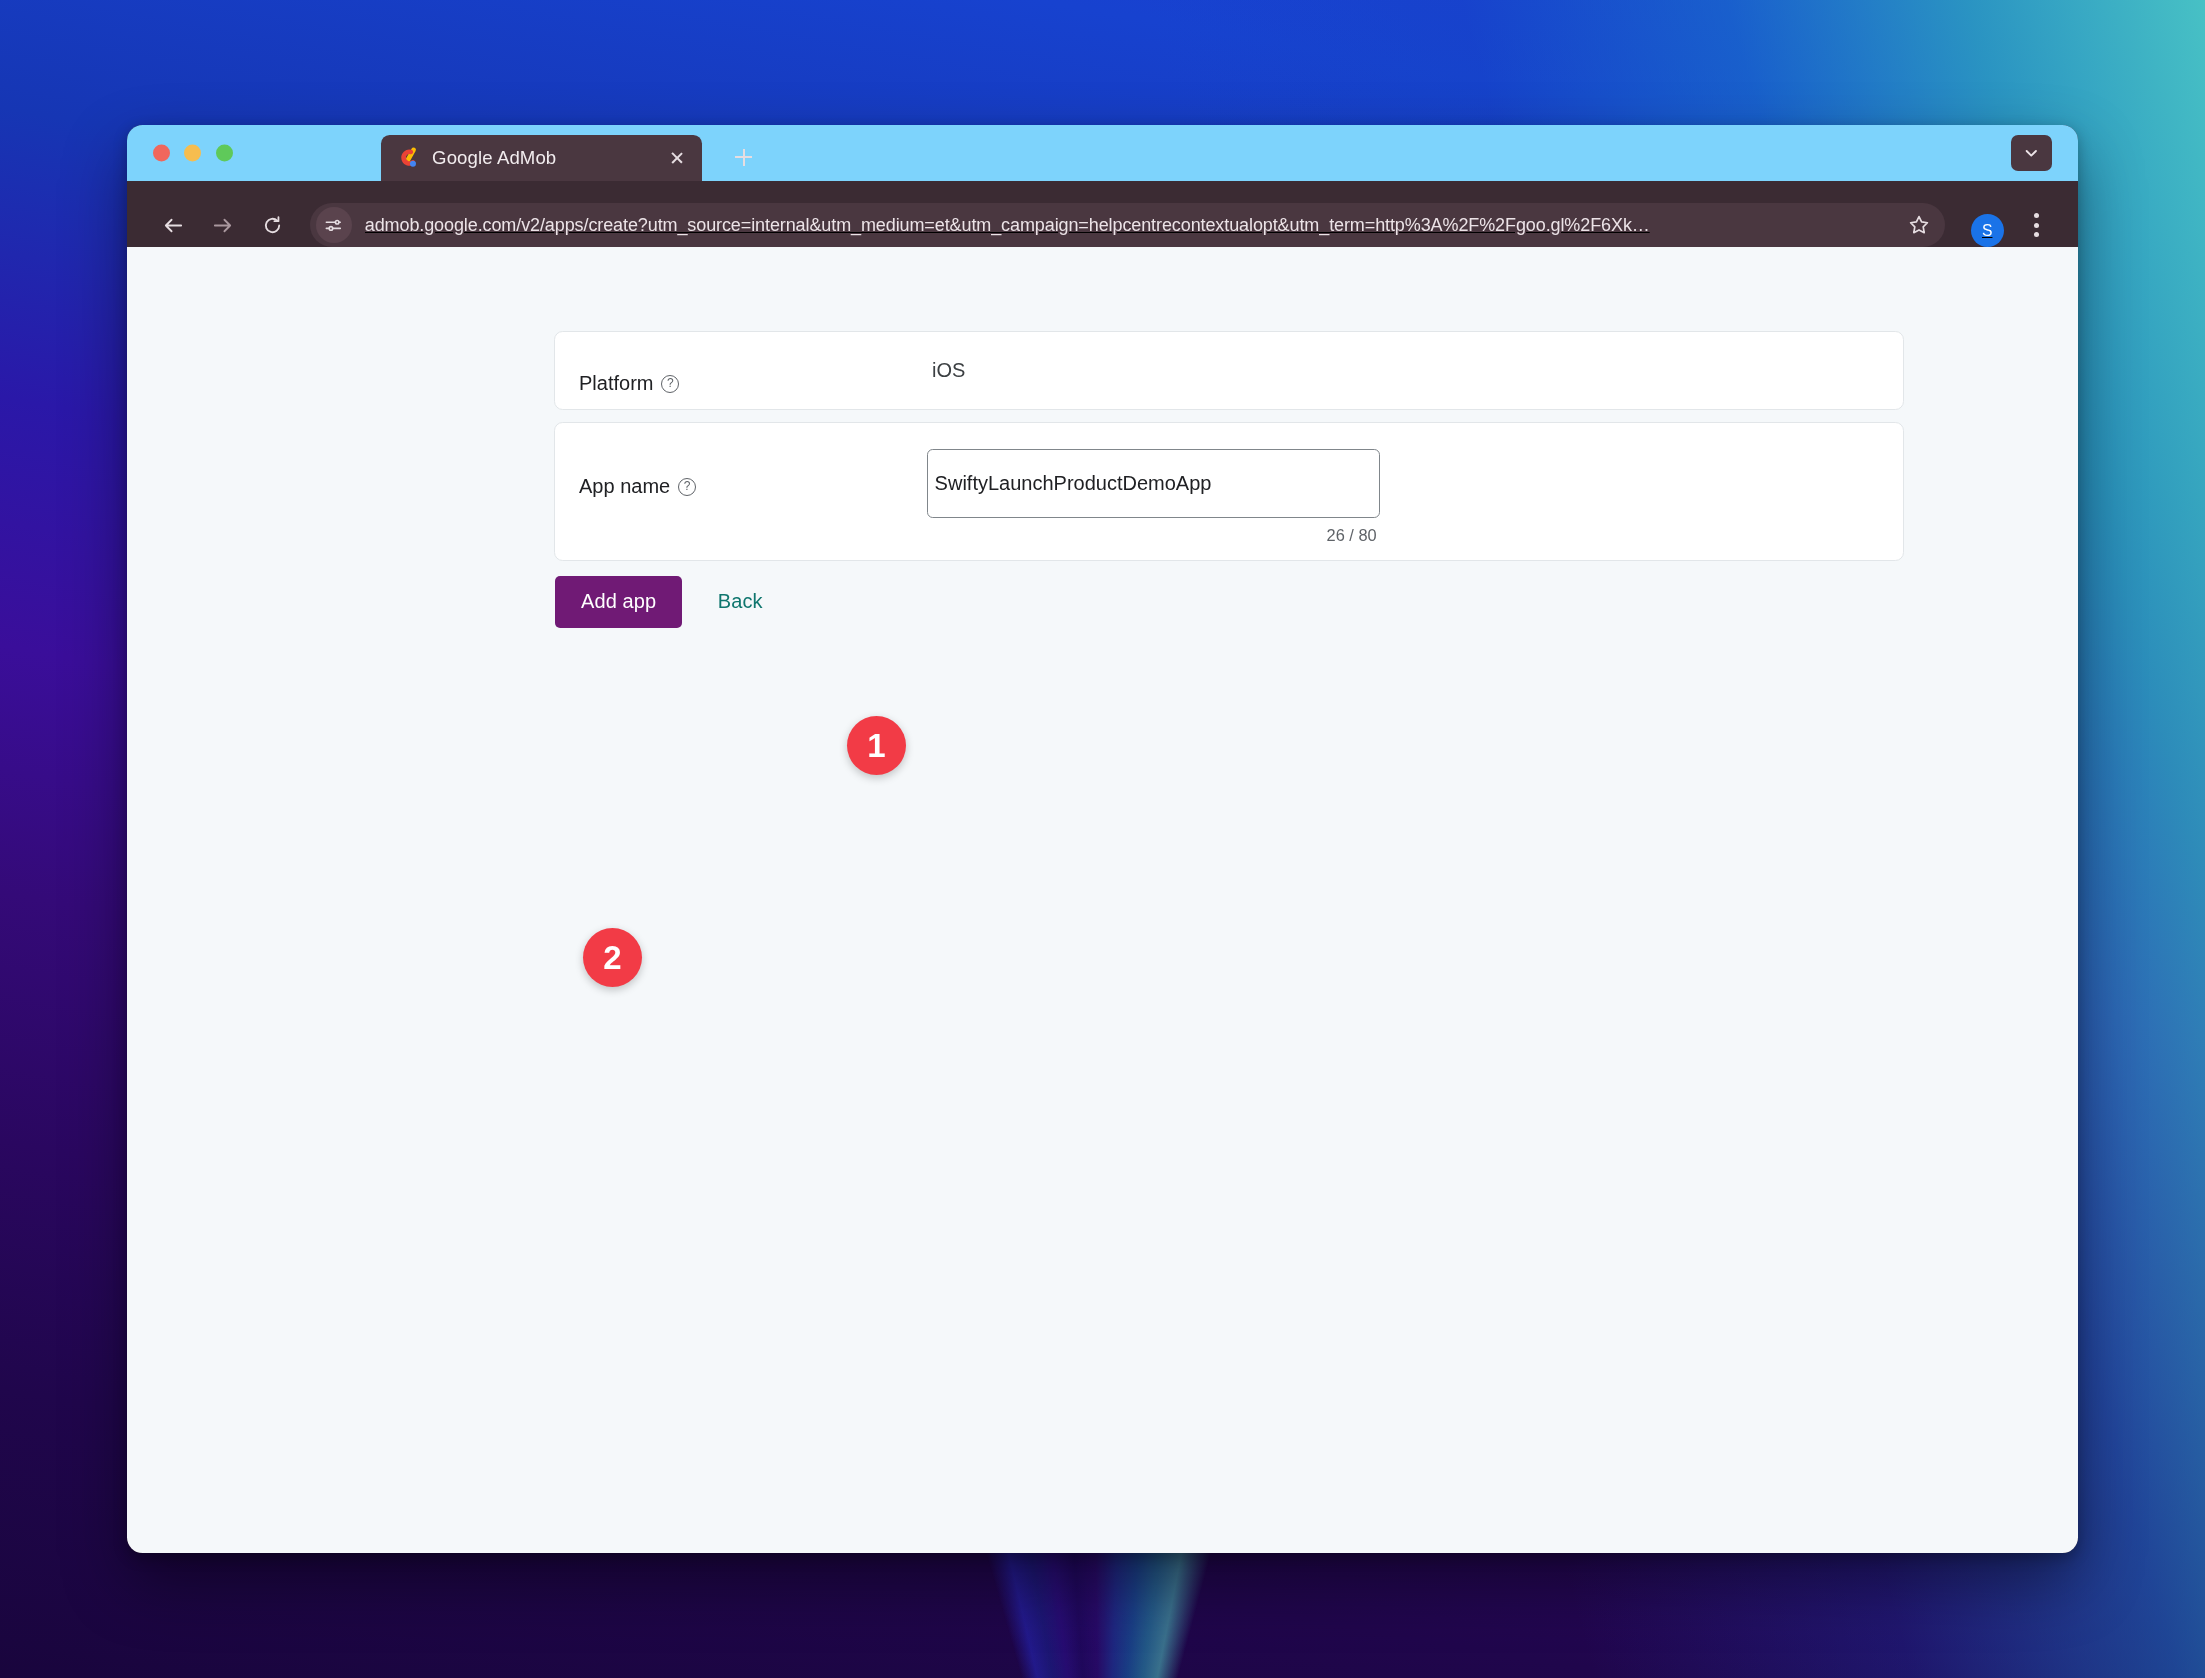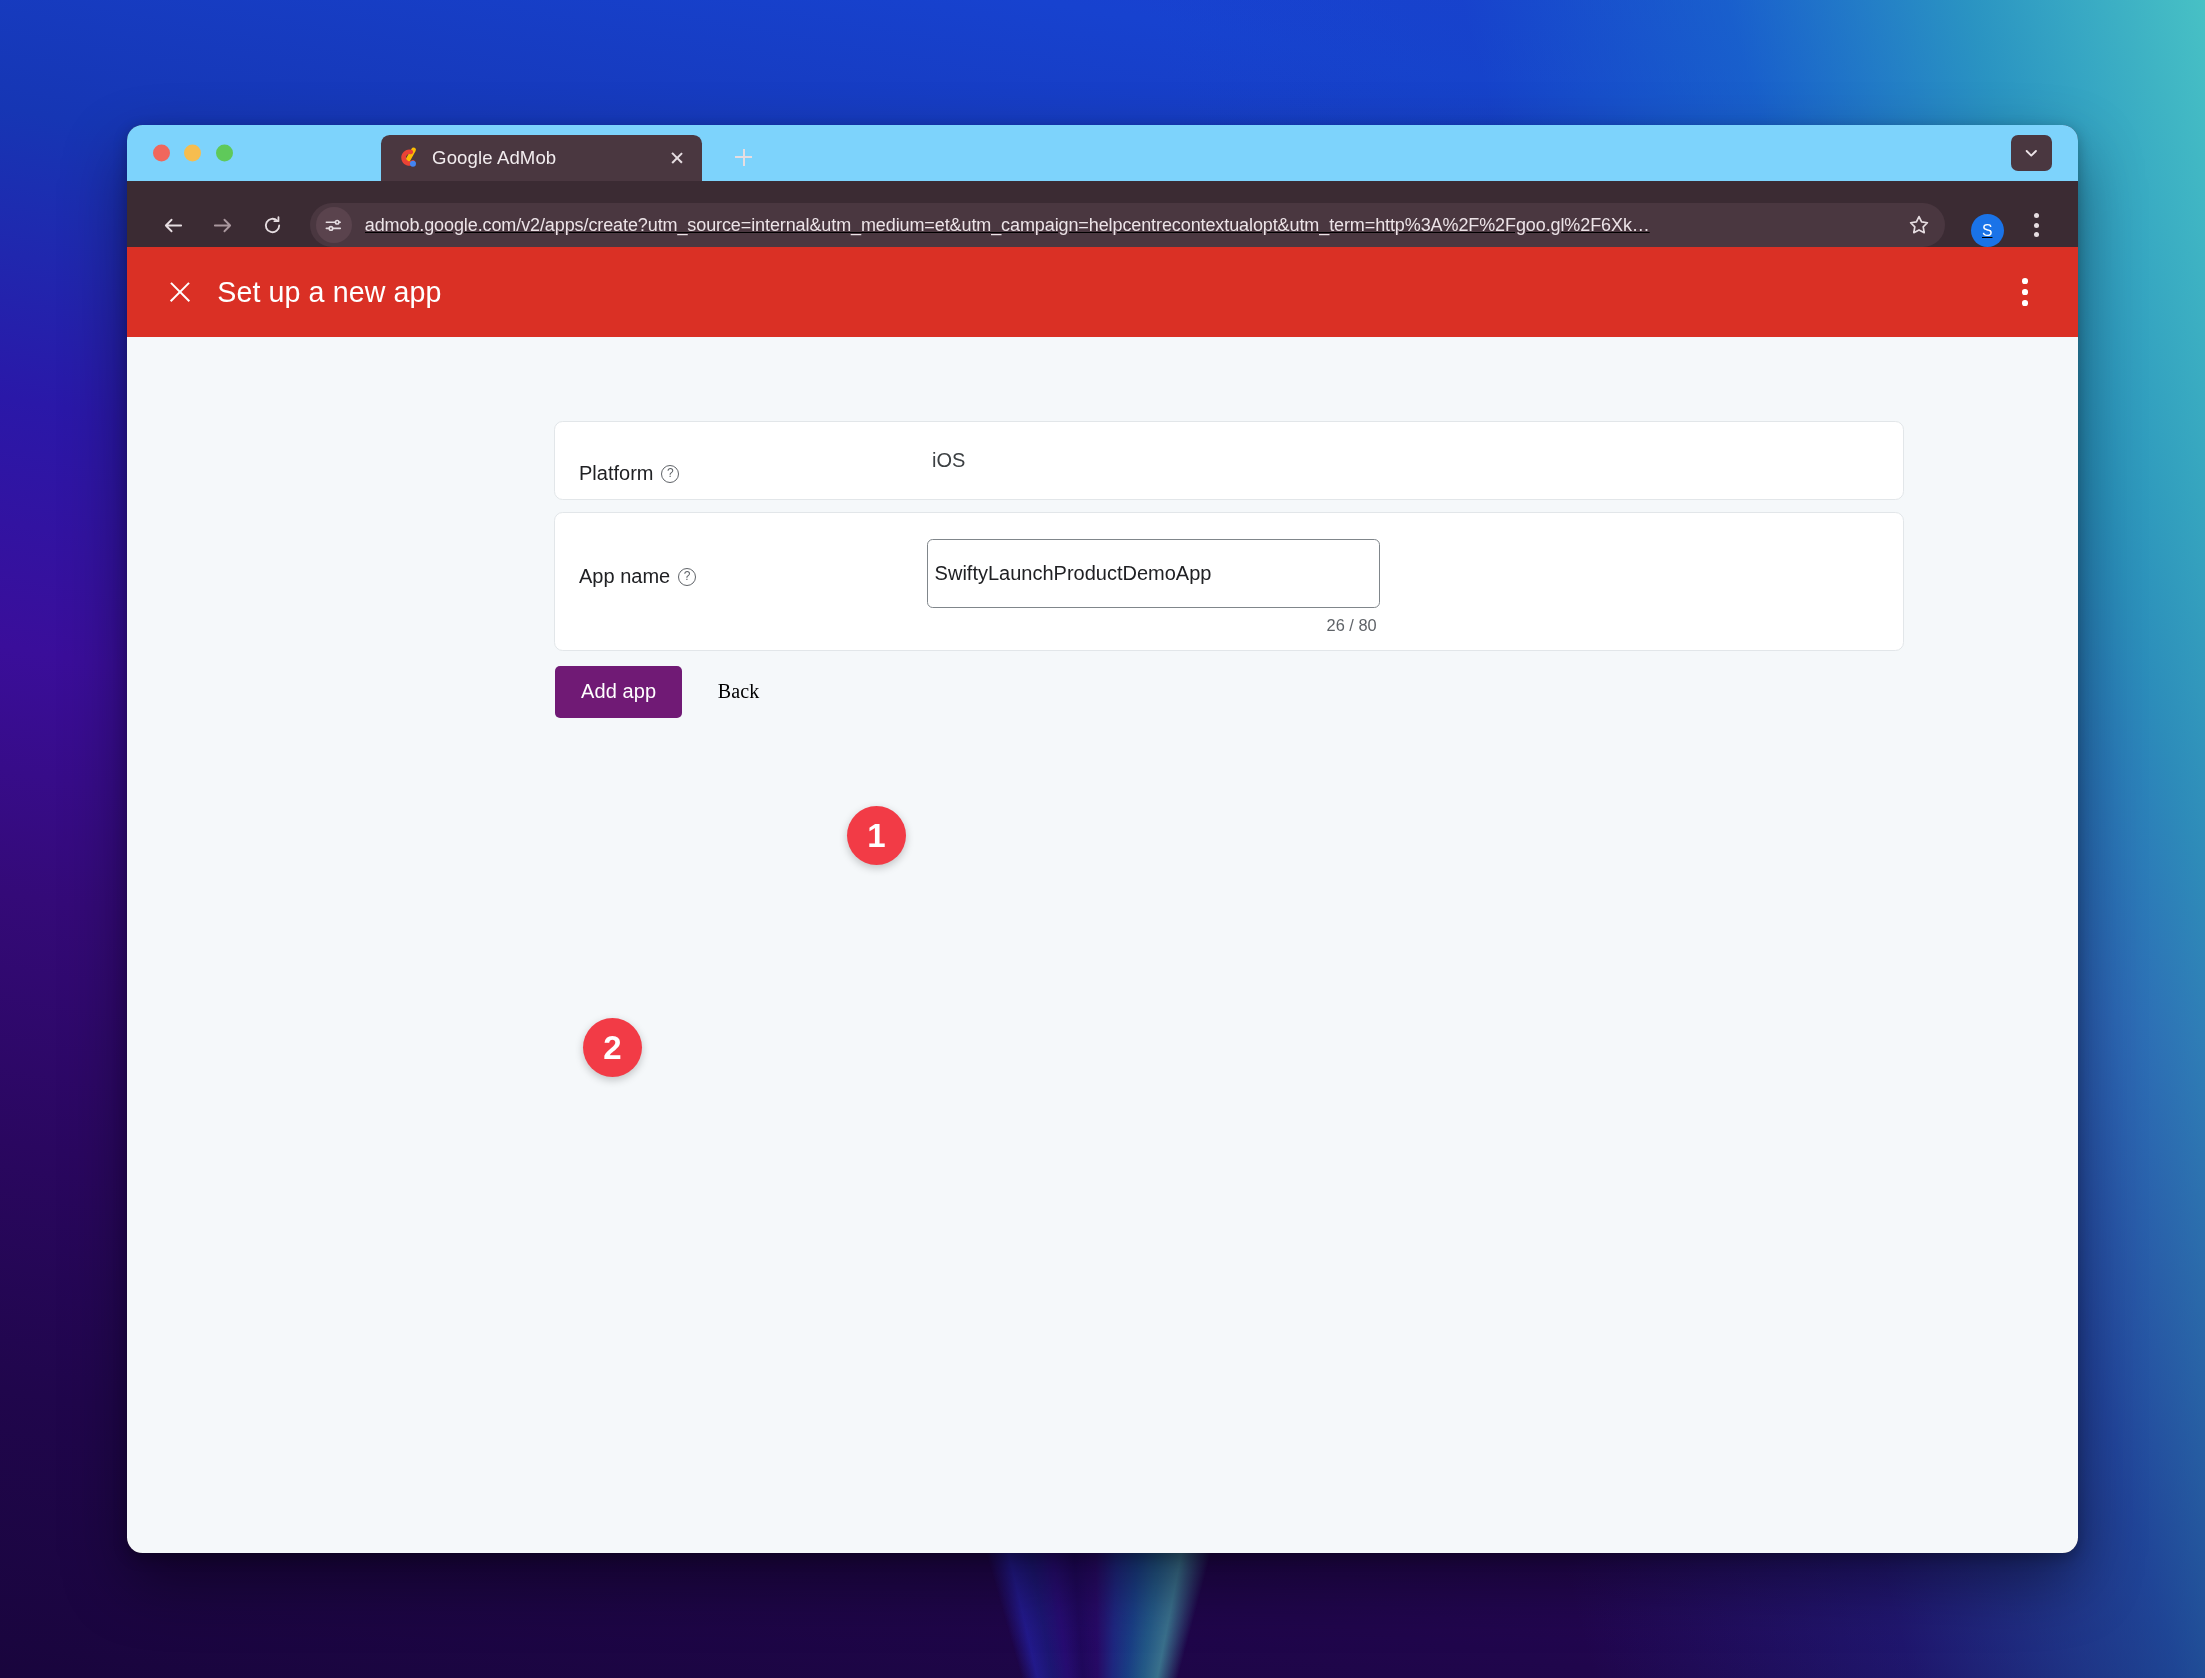--- a/index.html
+++ b/index.html
@@ -405,23 +405,23 @@
     border: none;
     border-radius: 5px;
     font-family: "Liberation Sans", sans-serif;
     font-size: 20px;
     padding: 14.3px 26px;
     cursor: pointer;
     letter-spacing: 0.1px;
   }
   .btn-text {
     background: transparent;
-    color: #000000;
+    color: #0f766e;
     border: none;
-    font-family: Liberation Serif, serif;
+    font-family: Liberation Sans, sans-serif;
     font-size: 20px;
     padding: 14.3px 18.6px;
     cursor: pointer;
     letter-spacing: 0.1px;
   }
 
   
   .badge {
     position: absolute;
     border-radius: 50%;
@@ -527,30 +527,20 @@
 
       <div class="kebab">
         <i></i>
           <i></i>
           <i></i>
       </div>
     </div>
 
     <div class="viewport">
 
-      <div class="app-header">
-        <div class="hdr-close"></div>
-        <div class="hdr-title">Set up a new app</div>
-        <div class="hdr-spacer"></div>
-        <div class="hdr-kebab">
-          <i></i>
-            <i></i>
-            <i></i>
-        </div>
-      </div>
 
       <div class="content">
 
         <div class="card platform">
           <div class="row">
             <div class="field-label">
               <span>Platform</span>
               <span class="help-icon">?</span>
             </div>
             <div class="platform-value">iOS</div>

